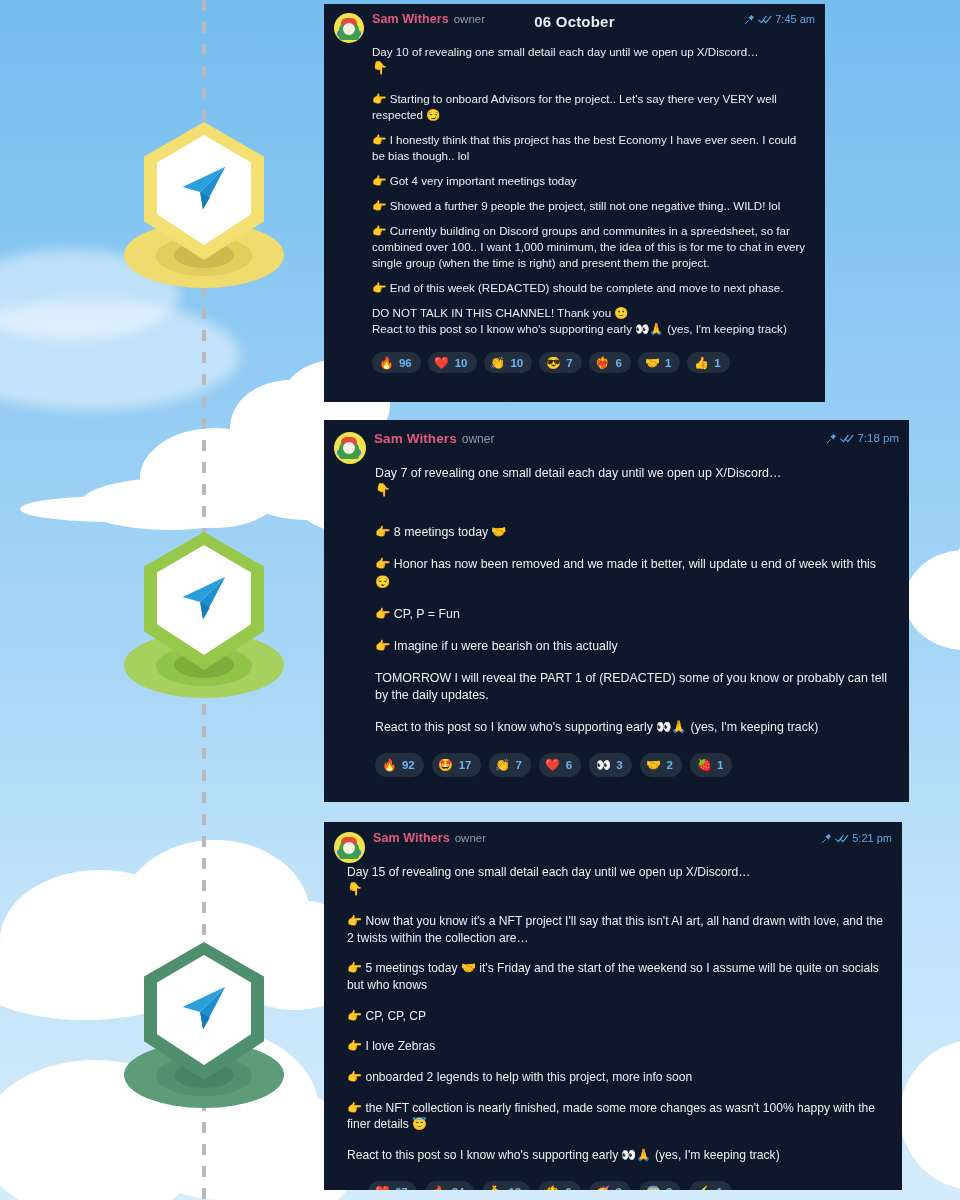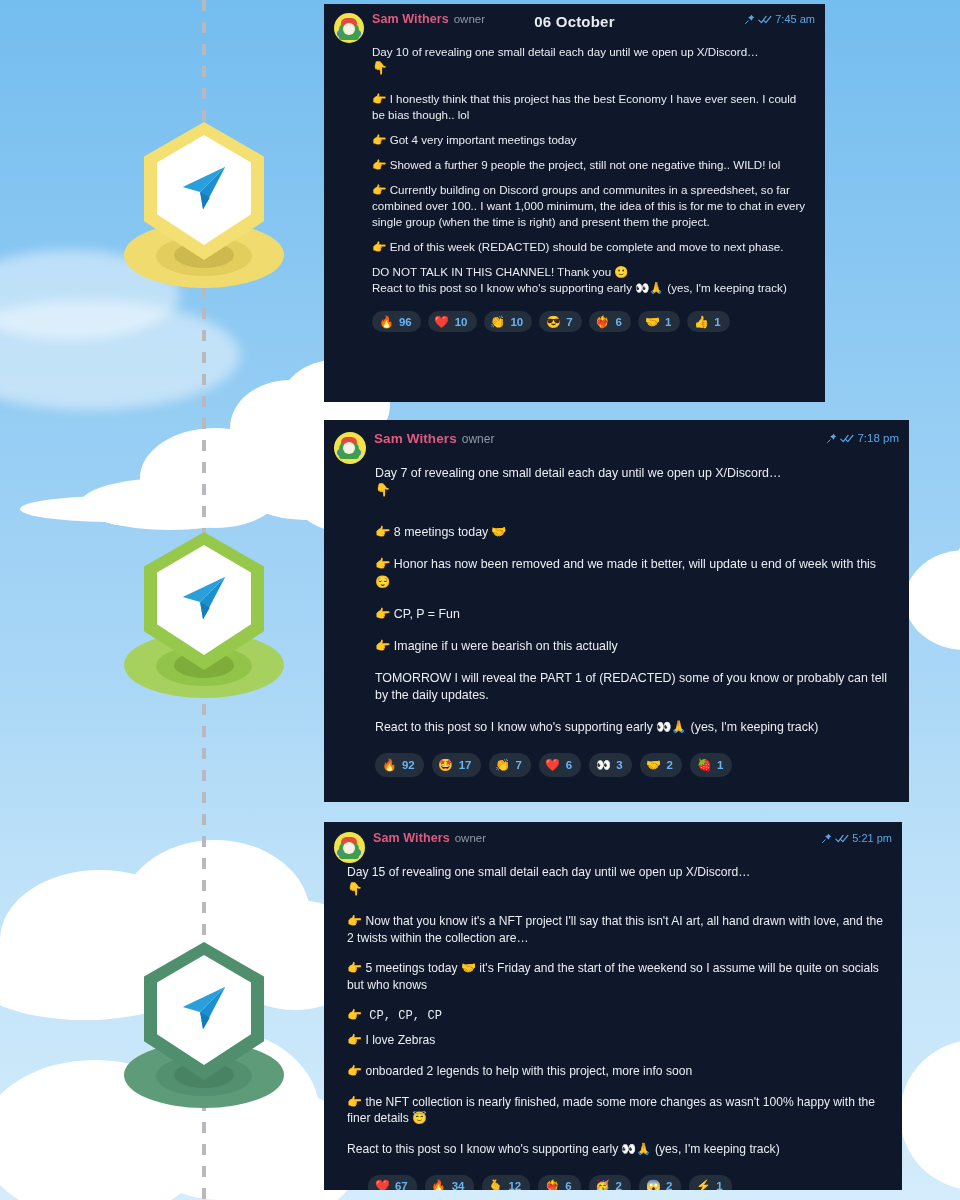--- a/index.html
+++ b/index.html
@@ -244,20 +244,21 @@
         <path d="M1 6.2 L4.3 9.6 L10.4 1.6" stroke="#5aa7e6" stroke-width="1.5" fill="none" stroke-linecap="round" stroke-linejoin="round"></path>
         <path d="M6.8 6.2 L10.1 9.6 L16.6 1.6" stroke="#5aa7e6" stroke-width="1.5" fill="none" stroke-linecap="round" stroke-linejoin="round"></path>
       </svg>
       <span>7:45 am</span>
     </div>
   </div>
 
   <div class="msg-body" style="padding-top:1px;">
     <div class="line tight">Day 10 of revealing one small detail each day until we open up X/Discord…</div>
     <div class="line em" style="margin-bottom:14px;">👇</div>
+    <div class="line">👉 Starting to onboard Advisors for the project.. Let's say there very VERY well respected 😏</div>
     <div class="line">👉 I honestly think that this project has the best Economy I have ever seen. I could be bias though.. lol</div>
     <div class="line">👉 Got 4 very important meetings today</div>
     <div class="line">👉  Showed a further 9 people the project, still not one negative thing.. WILD! lol</div>
     <div class="line">👉  Currently building on Discord groups and communites in a spreedsheet, so far combined over 100.. I want 1,000 minimum, the idea of this is for me to chat in every single group (when the time is right) and present them the project.</div>
     <div class="line">👉 End of this week (REDACTED) should be complete and move to next phase.</div>
     <div class="line tight">DO NOT TALK IN THIS CHANNEL! Thank you 🙂</div>
     <div class="line">React to this post so I know who's supporting early 👀🙏 (yes, I'm keeping track)</div>
   </div>
 
   <div class="reactions">
@@ -389,21 +390,21 @@
       </svg>
       <span>5:21 pm</span>
     </div>
   </div>
 
   <div class="msg-body" style="font-size:12.1px; padding-left:23px; padding-right:16px; padding-top:1px;">
     <div class="line tight">Day 15 of revealing one small detail each day until we open up X/Discord…</div>
     <div class="line em" style="margin-bottom:15px;">👇</div>
     <div class="line" style="margin-bottom:14px;">👉  Now that you know it's a NFT project I'll say that this isn't AI art, all hand drawn with love, and the 2 twists within the collection are…</div>
     <div class="line" style="margin-bottom:14px;">👉 5 meetings today 🤝  it's Friday and the start of the weekend so I assume will be quite on socials but who knows</div>
-    <div class="line" style="margin-bottom:8px;font-family:Liberation Mono, monospace;">👉 CP, CP, CP</div>
+    <div class="line" style="margin-bottom:14px;">👉 CP, CP, CP</div>
     <div class="line" style="margin-bottom:14px;">👉 I love Zebras</div>
     <div class="line" style="margin-bottom:14px;">👉 onboarded 2 legends to help with this project, more info soon</div>
     <div class="line" style="margin-bottom:14px;">👉  the NFT collection is nearly finished, made some more changes as wasn't 100% happy with the finer details 😇</div>
     <div class="line">React to this post so I know who's supporting early 👀🙏 (yes, I'm keeping track)</div>
   </div>
 
   <div class="reactions" style="padding-left:44px; gap:8px; padding-top:11px;">
     <div class="pill" style="height:23px;">
         <span class="pe">❤️</span>
         <span class="pc">67</span>

